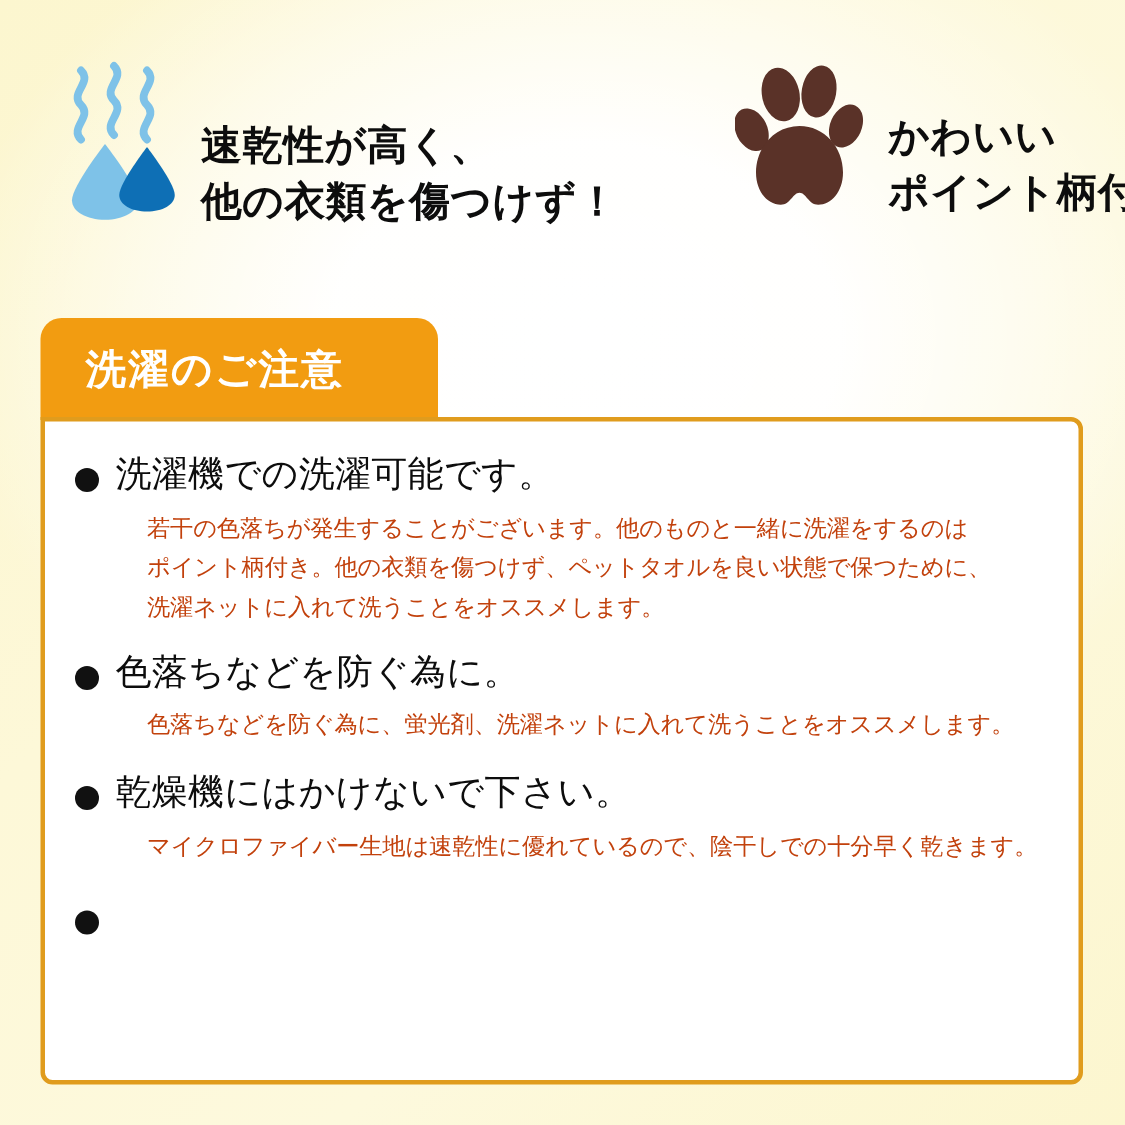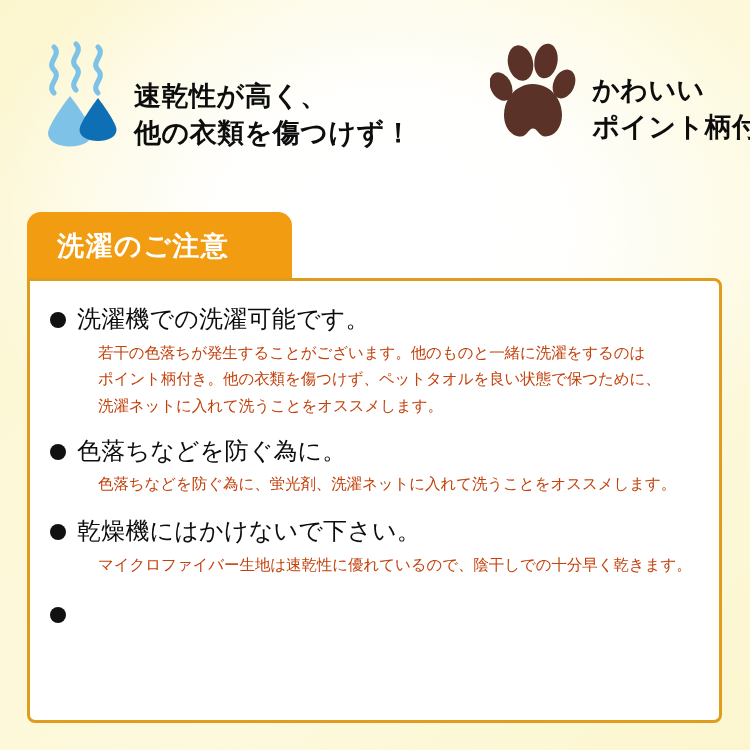--- a/index.html
+++ b/index.html
@@ -128,21 +128,21 @@
   }
   .bullet-dot {
     flex: 0 0 auto;
     width: 16px;
     height: 16px;
     border-radius: 50%;
     background: #111111;
     margin-top: 8px;
     margin-right: 11px;
   }
-  .care-head-text .ln { display: block; }
+  .care-head-text .ln { display: block; font-family: Liberation Mono, monospace; }
 
   .care-desc {
     margin-left: 48px;
     margin-top: 5px;
     font-size: 15.5px;
     line-height: 1.72;
     color: #c2410c;
     letter-spacing: -0.1px;
   }
   .care-desc .ln { display: block; }

